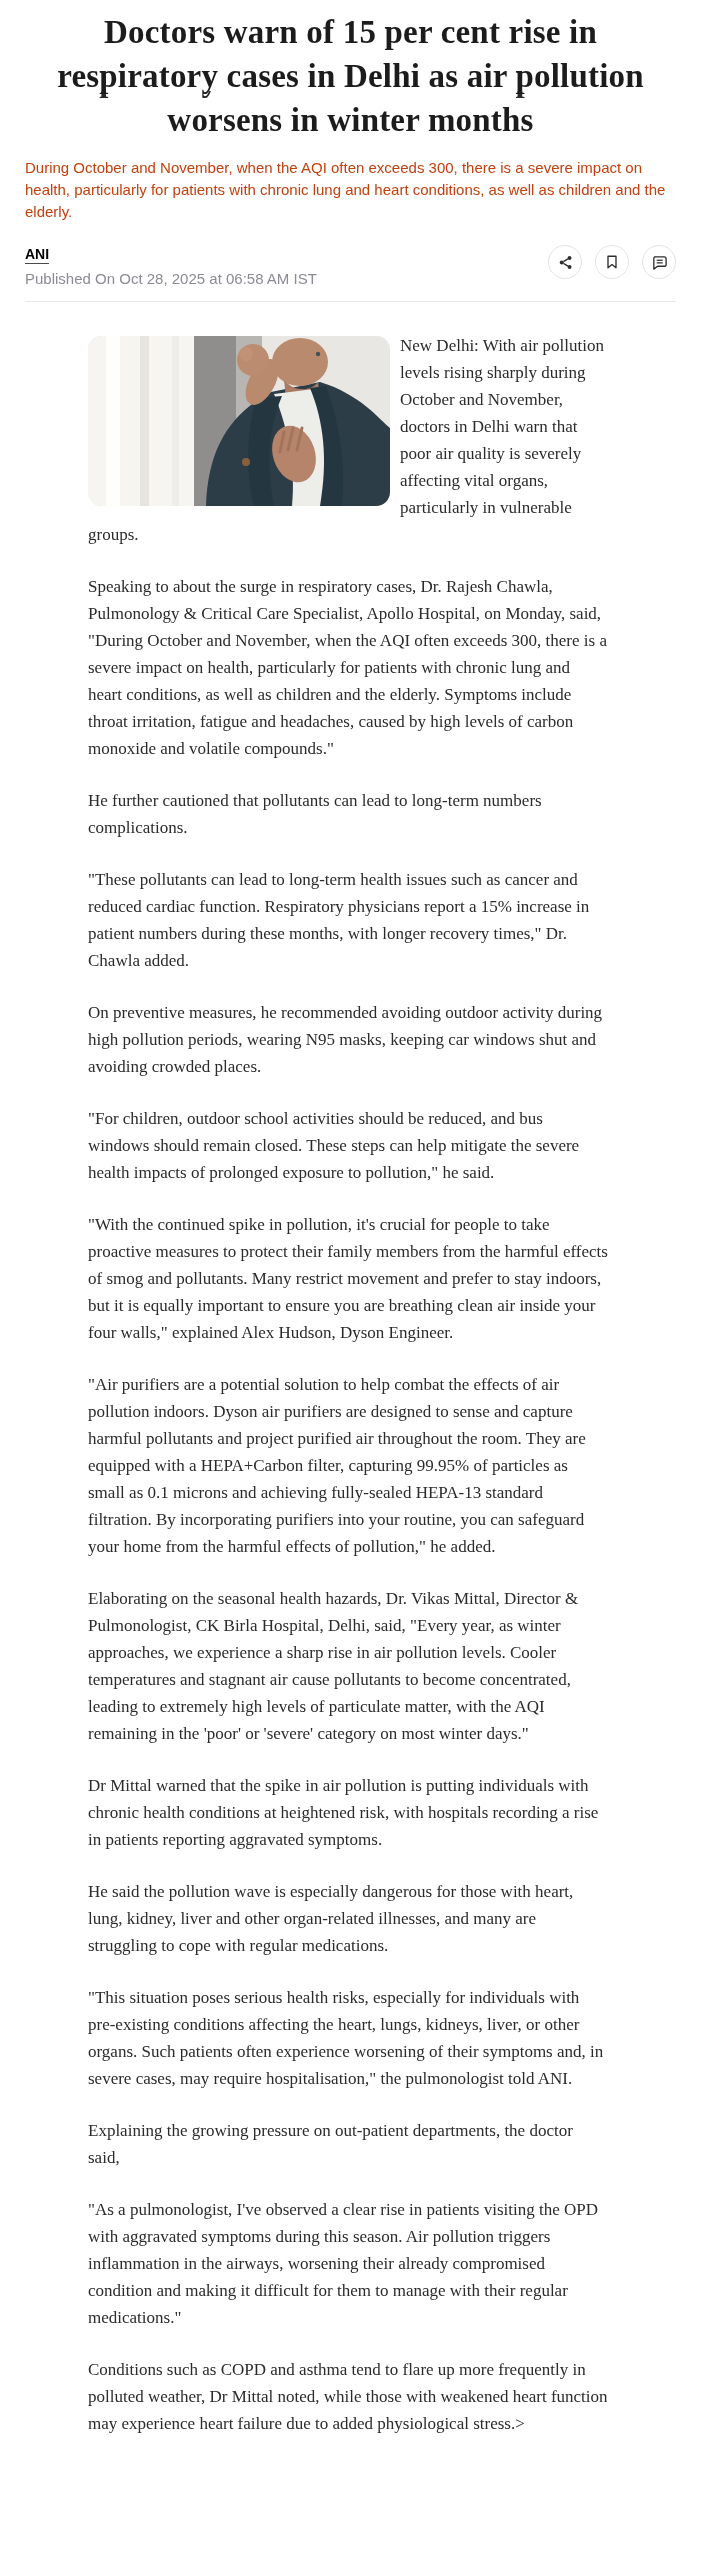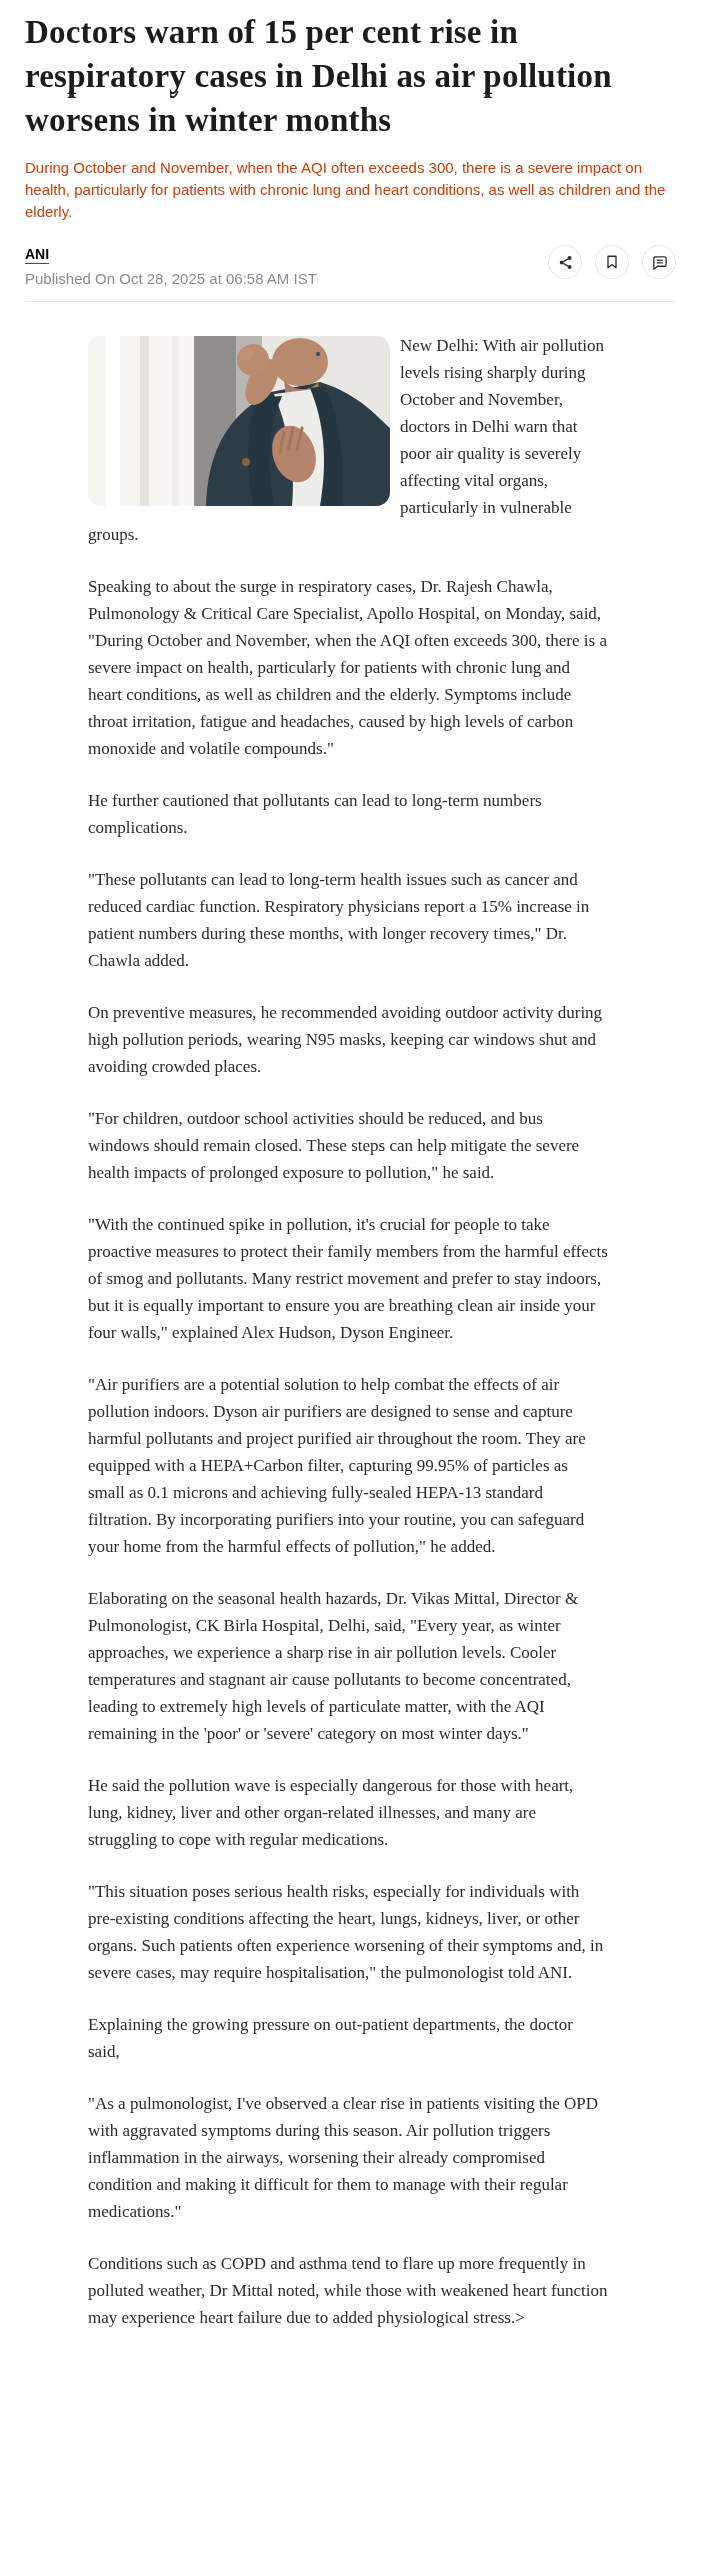--- a/index.html
+++ b/index.html
@@ -99,21 +99,21 @@
     border-radius: 14px;
     overflow: hidden;
     background: #ece9e5;
   }
   .hero svg { display: block; }
 </style>
 </head>
 <body>
 
 <header class="article-header">
-  <h1 class="headline" style="margin:0;">
+  <h1 class="headline" style="margin:0;text-align:center;">
     <div class="hl-line">Doctors warn of 15 per cent rise in</div>
     <div class="hl-line hl-line2">
       <span>respiratory cases in Delhi as air pollution</span>
       <span class="hl-ghost" aria-hidden="true">respiratory cases in Delhi as air pollution</span>
     </div>
     <div class="hl-line">worsens in winter months</div>
   </h1>
 
   <div class="subtitle">During October and November, when the AQI often exceeds 300, there is a severe impact on health, particularly for patients with chronic lung and heart conditions, as well as children and the elderly.</div>
 
@@ -186,18 +186,19 @@
 
   <p>New Delhi: With air pollution levels rising sharply during October and November, doctors in Delhi warn that poor air quality is severely affecting vital organs, particularly in vulnerable groups.</p>
   <p class="cl">Speaking to about the surge in respiratory cases, Dr. Rajesh Chawla, Pulmonology &amp; Critical Care Specialist, Apollo Hospital, on Monday, said, "During October and November, when the AQI often exceeds 300, there is a severe impact on health, particularly for patients with chronic lung and heart conditions, as well as children and the elderly. Symptoms include throat irritation, fatigue and headaches, caused by high levels of carbon monoxide and volatile compounds."</p>
   <p class="cl">He further cautioned that pollutants can lead to long-term numbers complications.</p>
   <p class="cl">"These pollutants can lead to long-term health issues such as cancer and reduced cardiac function. Respiratory physicians report a 15% increase in patient numbers during these months, with longer recovery times," Dr. Chawla added.</p>
   <p class="cl">On preventive measures, he recommended avoiding outdoor activity during high pollution periods, wearing N95 masks, keeping car windows shut and avoiding crowded places.</p>
   <p class="cl">"For children, outdoor school activities should be reduced, and bus windows should remain closed. These steps can help mitigate the severe health impacts of prolonged exposure to pollution," he said.</p>
   <p class="cl">"With the continued spike in pollution, it's crucial for people to take proactive measures to protect their family members from the harmful effects of smog and pollutants. Many restrict movement and prefer to stay indoors, but it is equally important to ensure you are breathing clean air inside your four walls," explained Alex Hudson, Dyson Engineer.</p>
   <p class="cl">"Air purifiers are a potential solution to help combat the effects of air pollution indoors. Dyson air purifiers are designed to sense and capture harmful pollutants and project purified air throughout the room. They are equipped with a HEPA+Carbon filter, capturing 99.95% of particles as small as 0.1 microns and achieving fully-sealed HEPA-13 standard filtration. By incorporating purifiers into your routine, you can safeguard your home from the harmful effects of pollution," he added.</p>
   <p class="cl">Elaborating on the seasonal health hazards, Dr. Vikas Mittal, Director &amp; Pulmonologist, CK Birla Hospital, Delhi, said, "Every year, as winter approaches, we experience a sharp rise in air pollution levels. Cooler temperatures and stagnant air cause pollutants to become concentrated, leading to extremely high levels of particulate matter, with the AQI remaining in the 'poor' or 'severe' category on most winter days."</p>
+  <p class="cl">Dr Mittal warned that the spike in air pollution is putting individuals with chronic health conditions at heightened risk, with hospitals recording a rise in patients reporting aggravated symptoms.</p>
   <p class="cl">He said the pollution wave is especially dangerous for those with heart, lung, kidney, liver and other organ-related illnesses, and many are struggling to cope with regular medications.</p>
   <p class="cl">"This situation poses serious health risks, especially for individuals with pre-existing conditions affecting the heart, lungs, kidneys, liver, or other organs. Such patients often experience worsening of their symptoms and, in severe cases, may require hospitalisation," the pulmonologist told ANI.</p>
   <p class="cl">Explaining the growing pressure on out-patient departments, the doctor said,</p>
   <p class="cl">"As a pulmonologist, I've observed a clear rise in patients visiting the OPD with aggravated symptoms during this season. Air pollution triggers inflammation in the airways, worsening their already compromised condition and making it difficult for them to manage with their regular medications."</p>
   <p class="cl">Conditions such as COPD and asthma tend to flare up more frequently in polluted weather, Dr Mittal noted, while those with weakened heart function may experience heart failure due to added physiological stress.&gt;</p>
 </main>
 
 </body></html>

